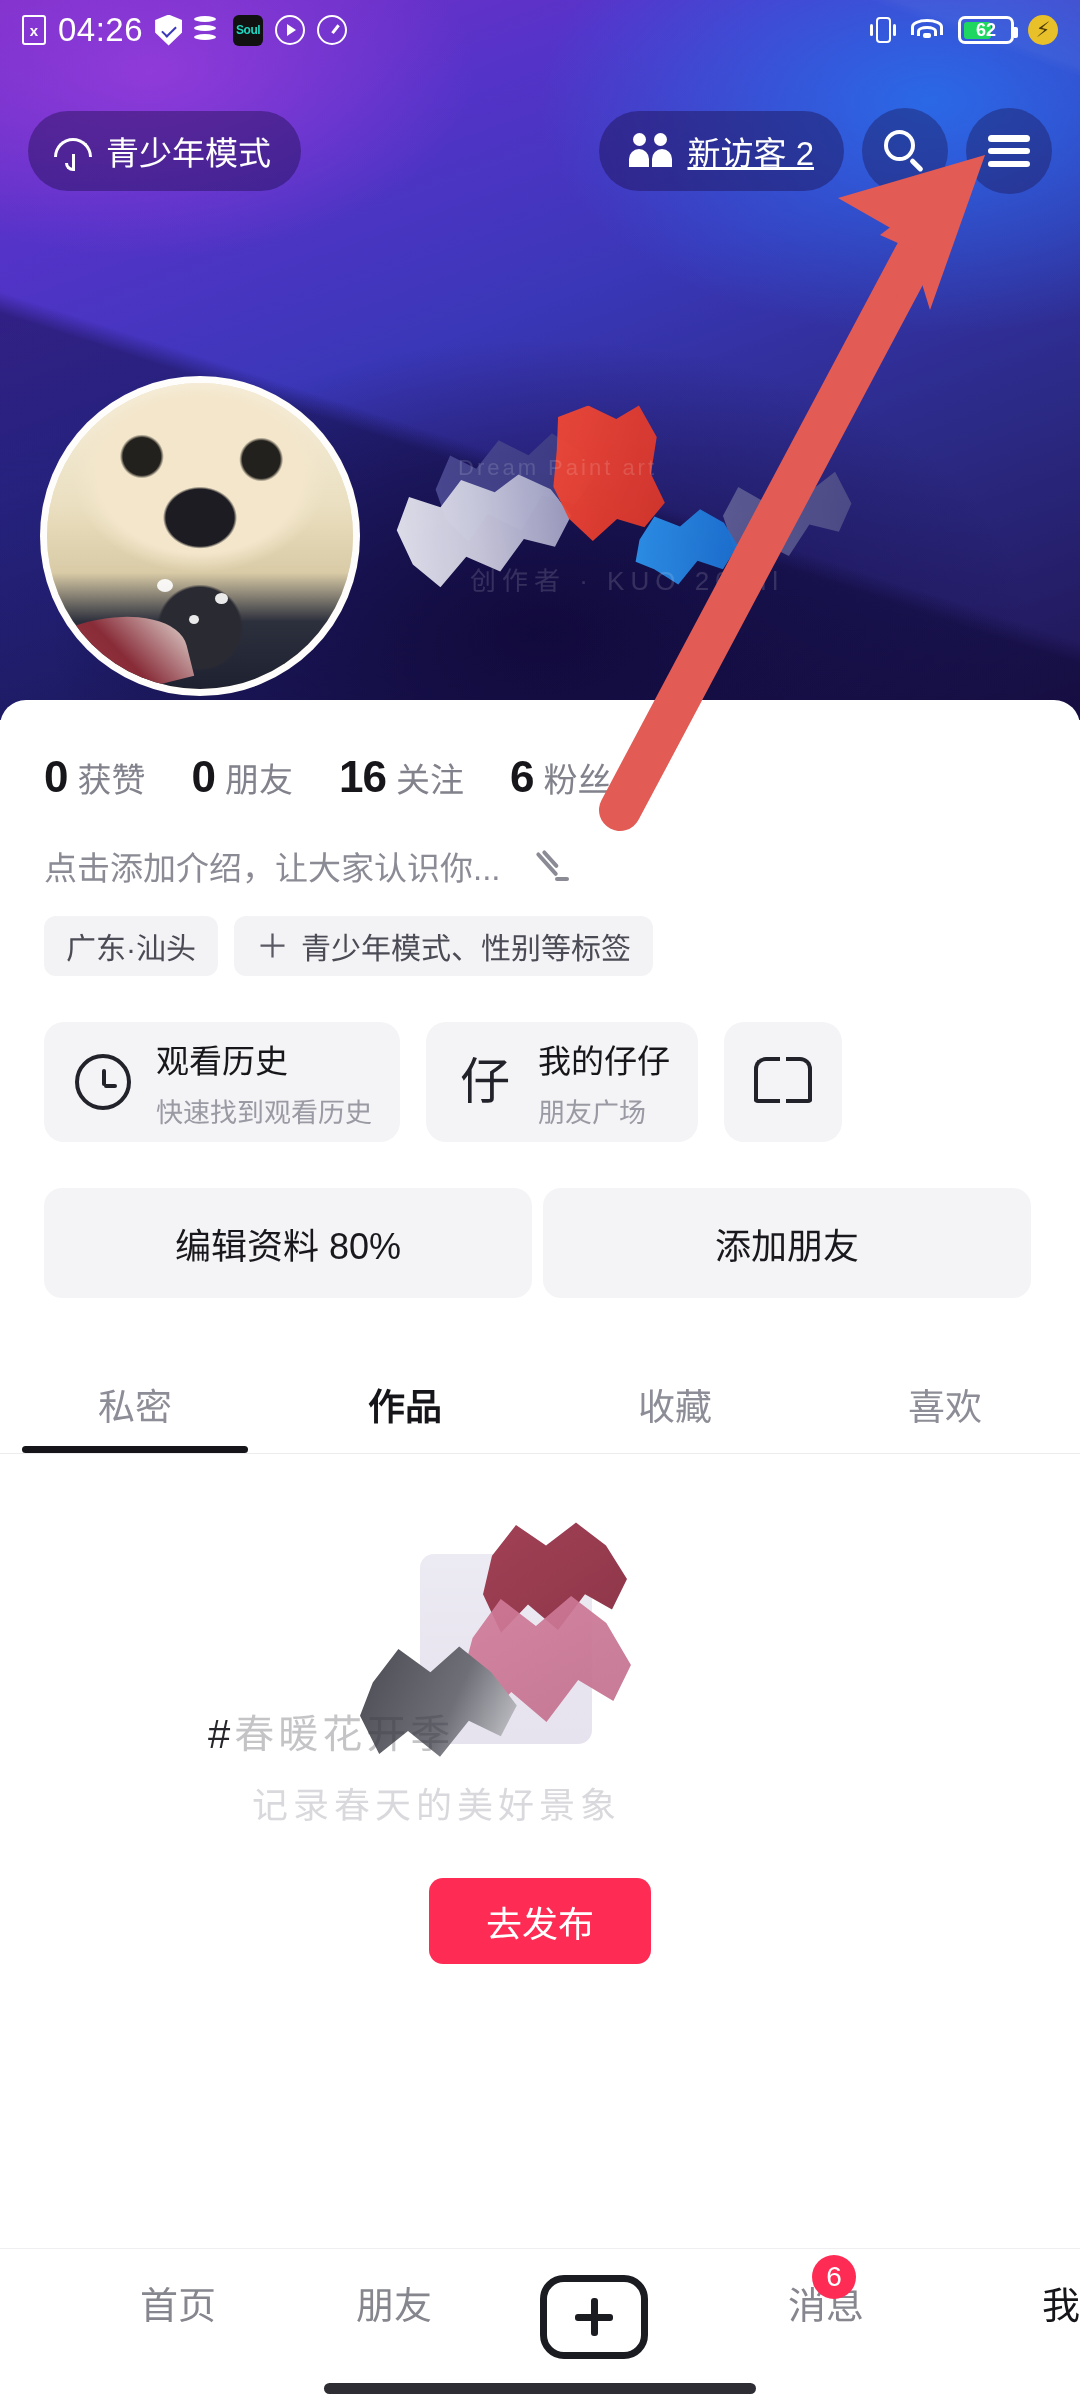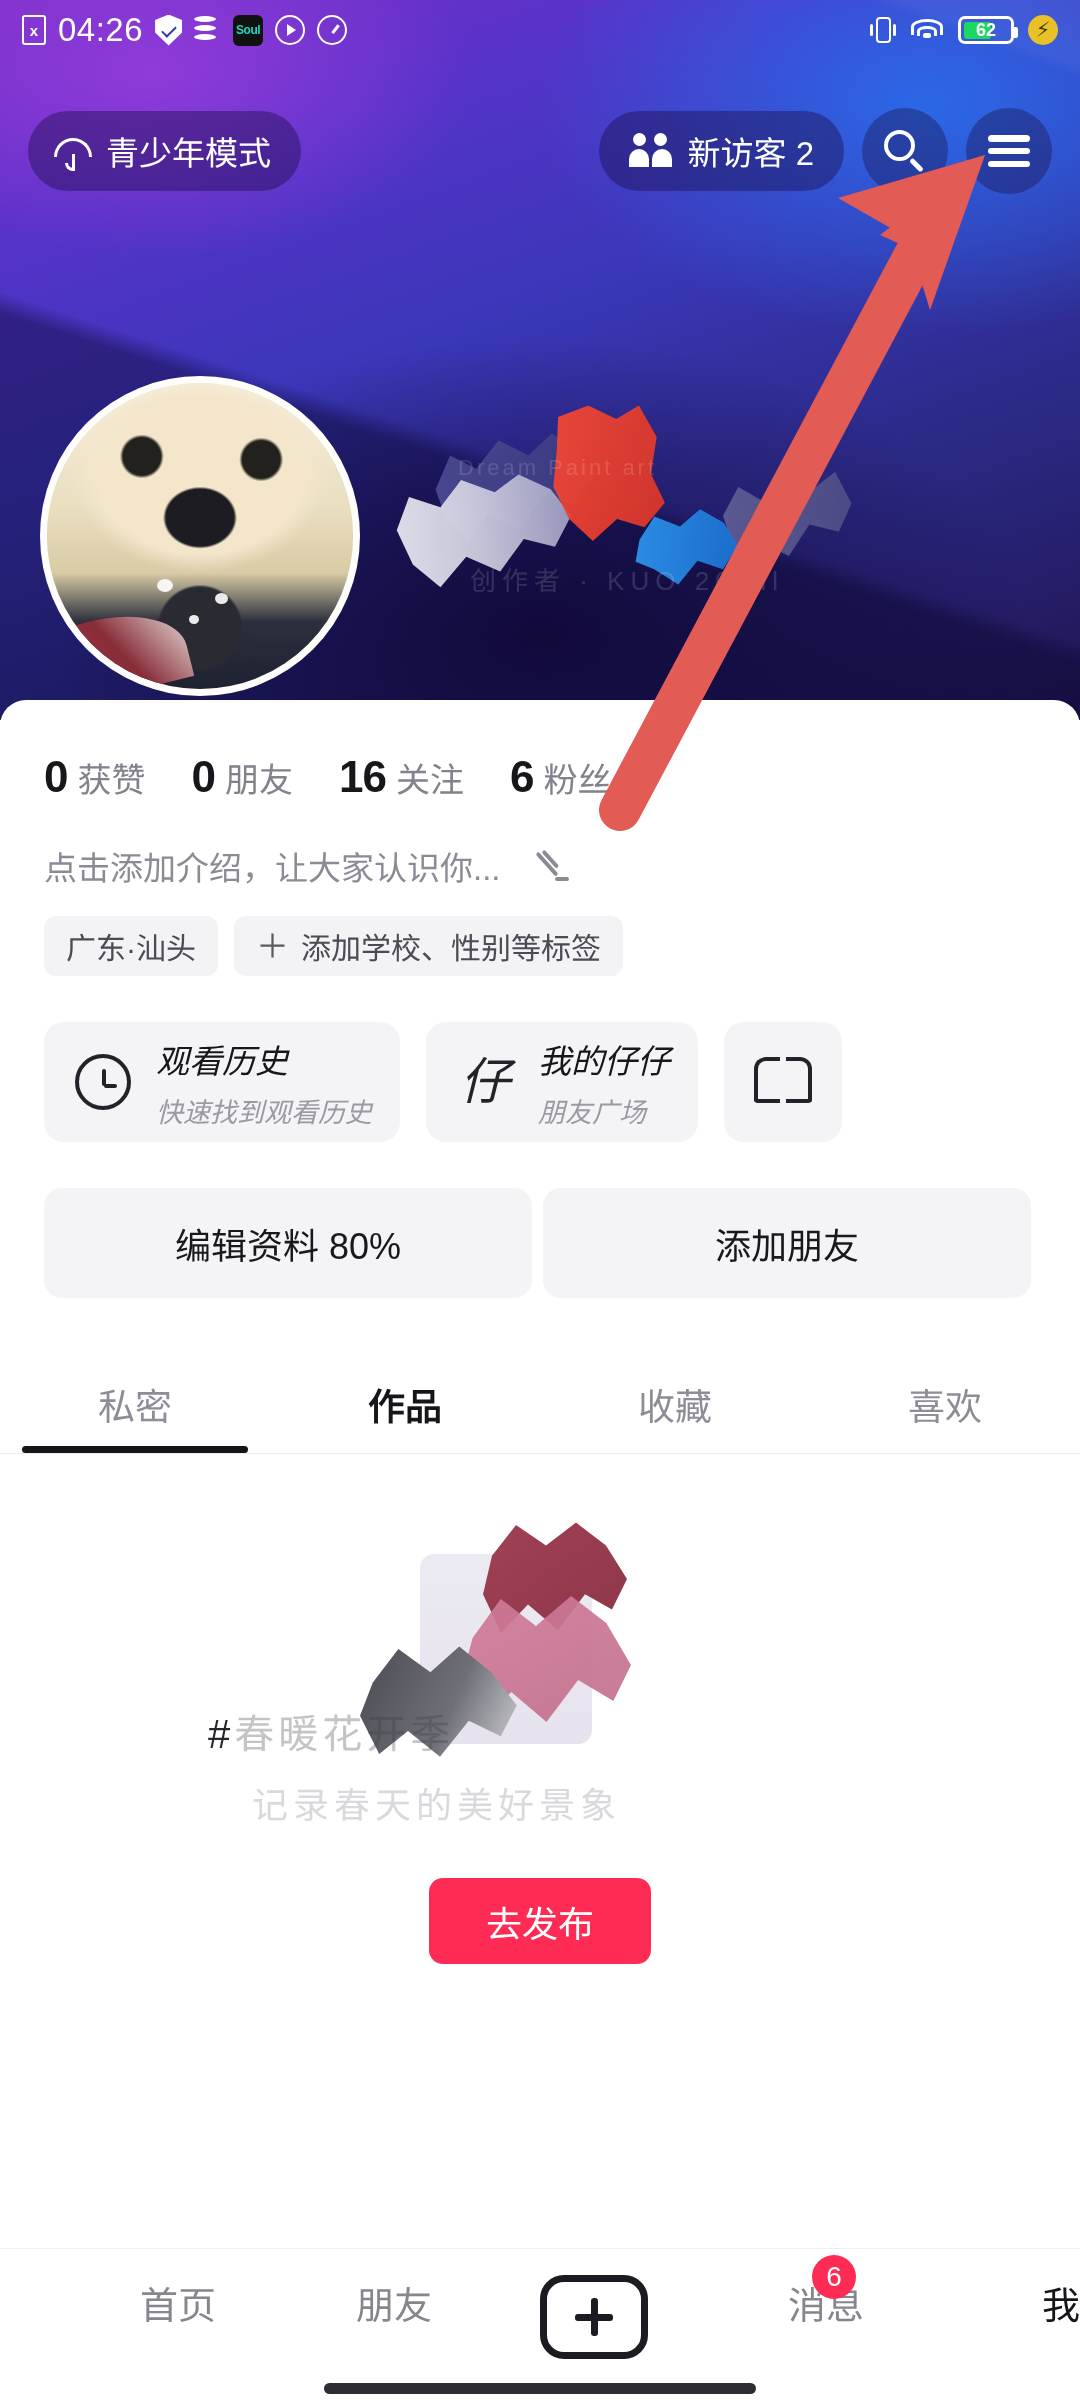--- a/index.html
+++ b/index.html
@@ -129,21 +129,21 @@
   .topnav {
     position:absolute; left:0; top:96px; width:1080px; height:110px;
     display:flex; align-items:center; padding:0 28px; gap:18px; z-index:30;
   }
   .pill {
     height:80px; border-radius:40px; background:rgba(26,12,72,.42);
     display:flex; align-items:center; gap:14px; padding:0 30px;
     color:#fff; font-size:33px; white-space:nowrap;
   }
   .pill.teen { padding-left:26px; }
-  .pill.visitors { margin-left:auto; }
+  .pill.visitors { margin-left:auto;text-decoration:underline; }
   .icon-umbrella { width:38px; height:38px; position:relative; display:inline-block; }
   .icon-umbrella .canopy {
     position:absolute; left:0; top:6px; width:38px; height:19px;
     border:3px solid #fff; border-bottom:none; border-radius:19px 19px 0 0;
   }
   .icon-umbrella .pole {
     position:absolute; left:17.5px; top:22px; width:3px; height:15px; background:#fff;
   }
   .icon-umbrella .hook {
     position:absolute; left:11px; top:31px; width:10px; height:8px;
@@ -215,21 +215,21 @@
   .tags { display:flex; gap:16px; padding:26px 0 0 44px; }
   .tag {
     height:60px; background:#f3f3f5; border-radius:12px;
     display:flex; align-items:center; gap:12px; padding:0 22px;
     font-size:30px; color:#4b4b55; white-space:nowrap;
   }
   .tag .plus { font-size:33px; color:#5a5a64; line-height:1; }
 
   
   .quickcards {
-    display:flex; gap:26px; padding:46px 0 0 44px; overflow:hidden;font-style:italic;
+    display:flex; gap:26px; padding:46px 0 0 44px; overflow:hidden;
   }
   .qcard {
     height:120px; background:#f4f4f6; border-radius:20px;
     display:flex; align-items:center; gap:22px; padding:0 28px; flex:0 0 auto;
   }
   .qcard .qtexts { display:flex; flex-direction:column; gap:8px; }
   .qcard .qtitle { font-size:33px; color:#17171b; font-weight:500; white-space:nowrap; }
   .qcard .qsub { font-size:27px; color:#9a9aa4; white-space:nowrap; }
   .qicon { width:62px;height:62px;display:flex;align-items:center;justify-content:center;flex:0 0 auto; }
   .icon-history { width:56px;height:56px;border:4px solid #22222a;border-radius:50%;position:relative;}
@@ -451,21 +451,21 @@
           <span class="base"></span>
       </span>
     </div>
 
     <div class="tags">
       <div class="tag">
         <span>广东·汕头</span>
       </div>
       <div class="tag">
         <span class="plus">＋</span>
-        <span>添加学校、性别等标签</span>
+        <span>青少年模式、性别等标签</span>
       </div>
     </div>
 
     <div class="quickcards">
       <div class="qcard">
         <span class="qicon">
             <span class="icon-history"></span>
           </span>
         <span class="qtexts">
           <span class="qtitle">观看历史</span>

